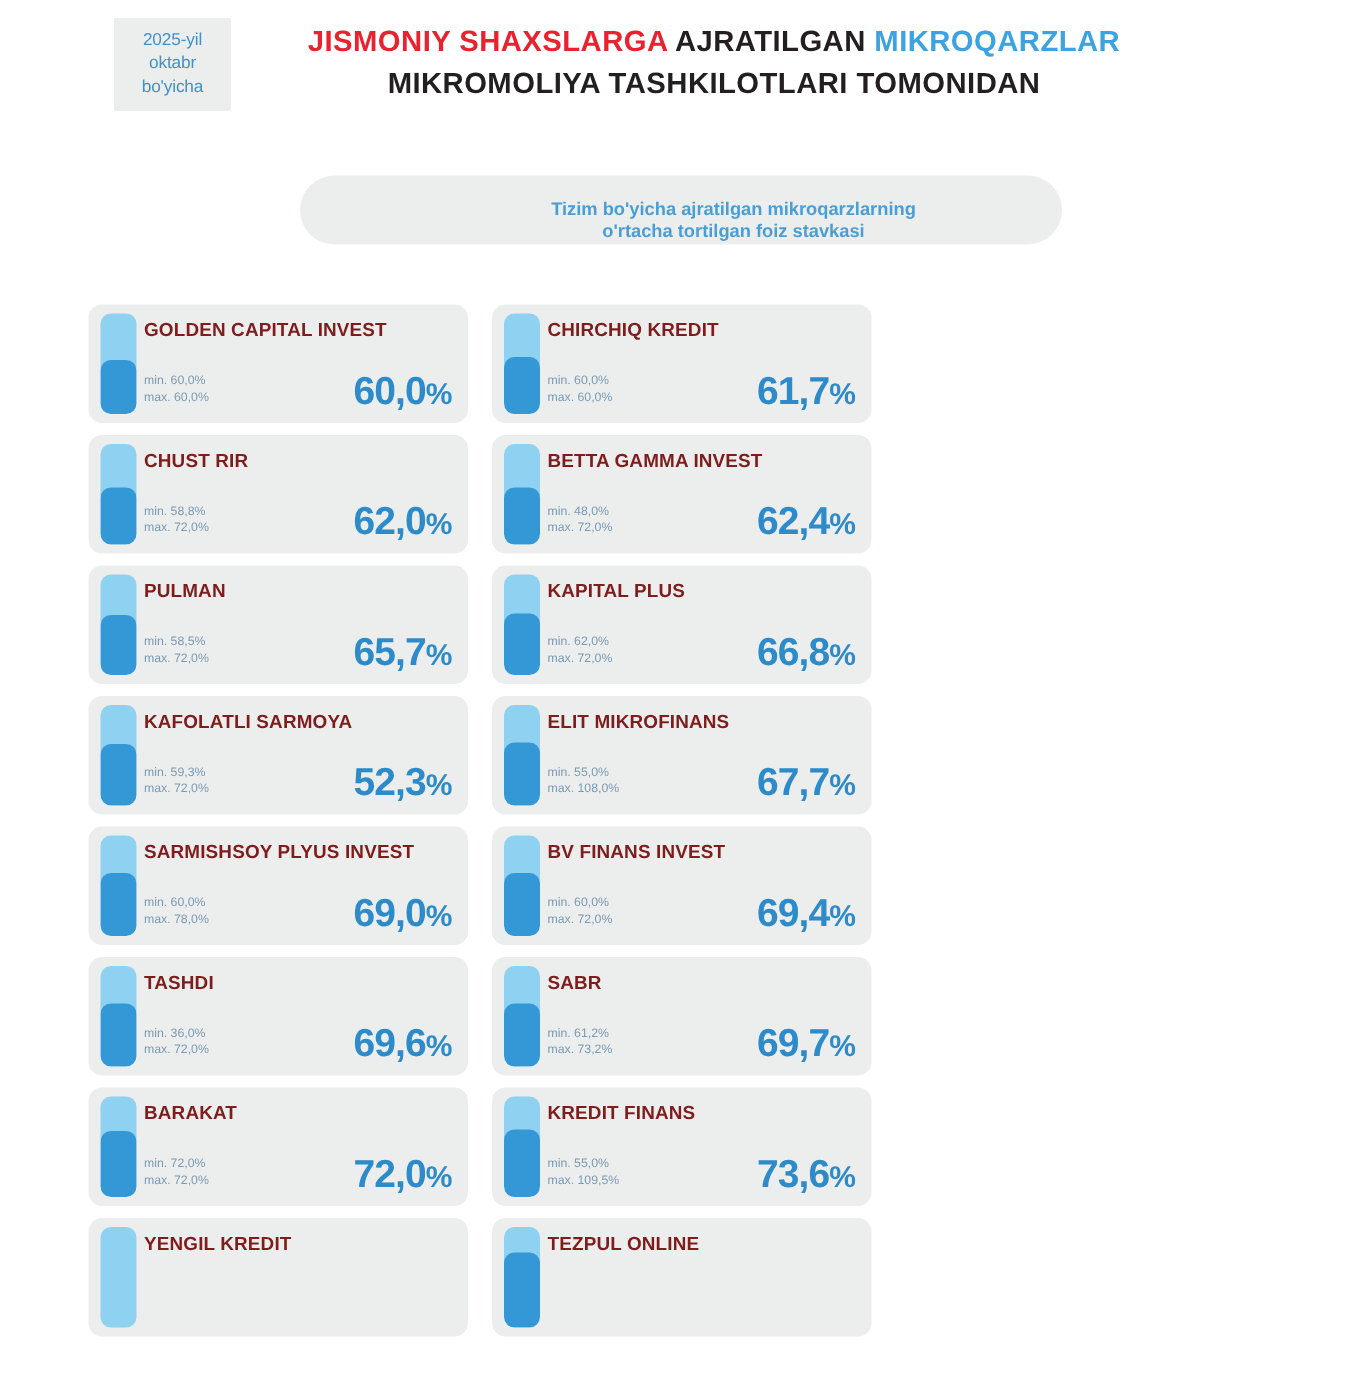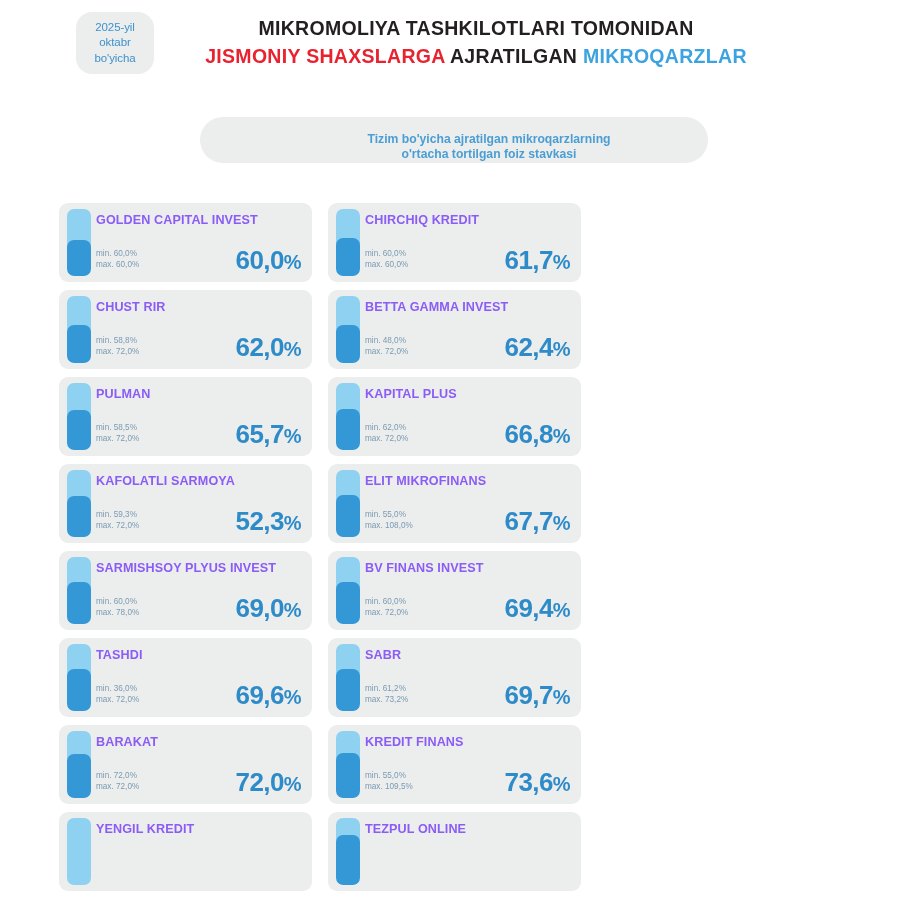--- a/index.html
+++ b/index.html
@@ -20,21 +20,21 @@
     position: relative;
     height: 100px;
   }
   #date-badge {
     position: absolute;
     left: 76px;
     top: 12px;
     width: 78px;
     height: 62px;
     background: #eceded;
-    border-radius: 16px;
+    border-radius: 1px;
     display: flex;
     flex-direction: column;
     align-items: center;
     justify-content: center;
     line-height: 1.32;
   }
   #date-badge span {
     display: block;
     font-size: 11.5px;
     color: #3d92cc;
@@ -132,21 +132,21 @@
     background: #3498d6;
     border-radius: 7px;
   }
   .card-title {
     position: absolute;
     left: 37px;
     top: 10px;
     right: 8px;
     font-size: 12.6px;
     font-weight: bold;
-    color: #8b5cf6;
+    color: #7f1d1d;
     line-height: 1.22;
     letter-spacing: 0.1px;
   }
   .card-minmax {
     position: absolute;
     left: 37px;
     bottom: 11px;
     font-size: 8.2px;
     color: #7a9bb3;
     line-height: 1.42;
@@ -170,24 +170,24 @@
 
 <div id="header">
 
   <div id="date-badge">
     <span>2025-yil</span>
     <span>oktabr</span>
     <span>bo'yicha</span>
   </div>
 
   <div id="title-block">
-    <div id="title-line1">MIKROMOLIYA TASHKILOTLARI TOMONIDAN</div>
     <div id="title-line2">
       <span class="t-red">JISMONIY SHAXSLARGA</span><span> </span><span>AJRATILGAN</span> <span class="t-blue">MIKROQARZLAR</span>
     </div>
+    <div id="title-line1">MIKROMOLIYA TASHKILOTLARI TOMONIDAN</div>
   </div>
 </div>
 
 <div id="avg-bar">
   <div id="avg-label">Tizim bo'yicha ajratilgan mikroqarzlarning
 o'rtacha tortilgan foiz stavkasi</div>
 </div>
 
 <div id="grid">
     <div class="card">

